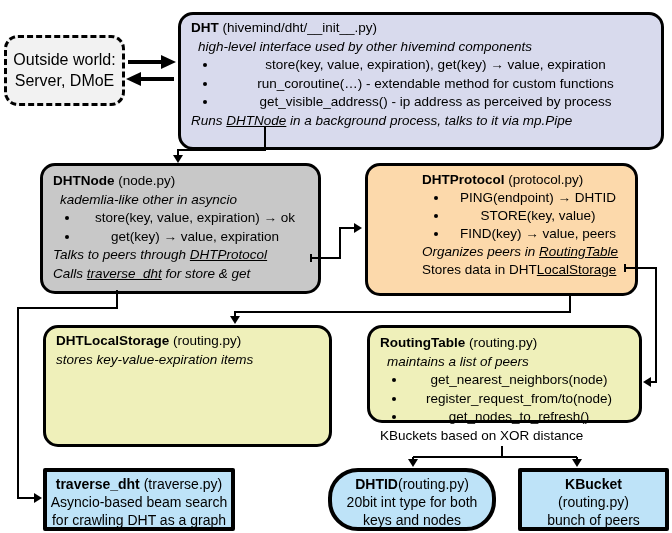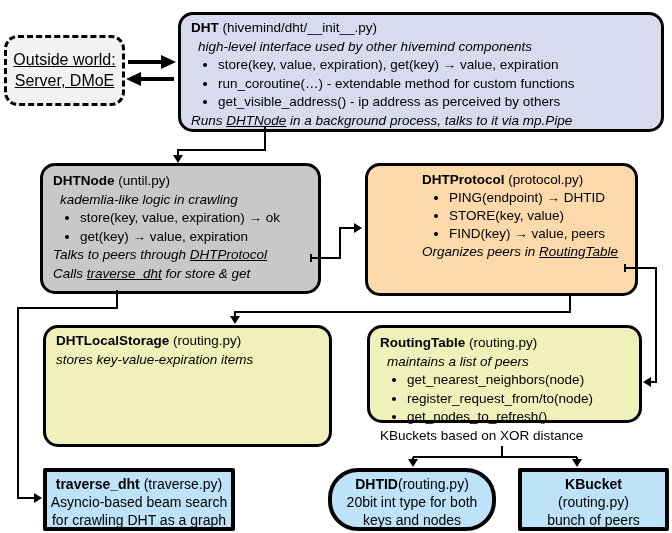--- a/index.html
+++ b/index.html
@@ -10,74 +10,75 @@
   .box{position:absolute;box-sizing:border-box;border:3px solid #000;background:#fff;}
   .round{border-radius:15px;padding:4px 8px 2px 10px;border-width:3px;}
   .sq{border-width:4px;border-radius:2px;text-align:center;padding:3px 2px;}
   .dashed{border:3px dashed #000;border-radius:14px;text-align:center;}
   .line{font-size:13.5px;line-height:18.5px;white-space:nowrap;}
   .b{font-weight:bold;}
   .it{font-style:italic;}
   .u{text-decoration:underline;}
   .tagline{padding-left:7px;}
   ul.bullets{margin:0;padding-left:27px;list-style:disc;}
-  ul.bullets li{font-size:13.5px;line-height:18.5px;white-space:nowrap;}
+  ul.bullets li{font-size:13.5px;line-height:18.5px;white-space:nowrap;text-align:center;}
   .lavender{background:#d8daed;}
   .gray{background:#c8c8c8;}
   .peach{background:#fcd9ab;}
   .yellow{background:#eff0ba;}
   .blue{background:#bee3f8;}
   .lightgray{background:#f2f2f2;}
   .overlay{position:absolute;left:0;top:0;width:672px;height:533px;pointer-events:none;}
-  .outside-text{font-size:16px;line-height:21px;padding-top:11px;text-decoration:underline;}
+  .outside-text{font-size:16px;line-height:21px;padding-top:11px;}
   .sq .line{line-height:18px;font-size:14px;}
   .dhtp .line, .dhtp ul.bullets li{line-height:18px;margin-left:44px;}
 </style>
 </head>
 <body>
 
 <div class="canvas">
 
   <div class="box dashed lightgray" style="left:4px;top:35px;width:121px;height:71px;">
     <div class="outside-text">
       <div>Outside world:</div>
       <div>Server, DMoE</div>
     </div>
   </div>
 
-  <div class="box round lavender" style="left:178px;top:12px;width:486px;height:120px;">
+  <div class="box round lavender" style="left:178px;top:12px;width:486px;height:138px;">
     <div class="line"><span class="b">DHT</span><span> (hivemind/dht/__init__.py)</span></div>
     <div class="line it tagline">high-level interface used by other hivemind components</div>
     <ul class="bullets">
       <li>store(key, value, expiration), get(key) →  value, expiration</li>
       <li>run_coroutine(…) - extendable method for custom functions</li>
-      <li>get_visible_address() - ip address as perceived by others</li>
+      <li>get_visible_address() - ip address as perceived by process</li>
     </ul>
     <div class="line it"><span>Runs </span><span class="u">DHTNode</span><span> in a background process, talks to it via mp.Pipe</span></div>
   </div>
 
   <div class="box round gray" style="left:40px;top:163px;width:281px;height:131px;padding-top:6px;">
-    <div class="line"><span class="b">DHTNode</span><span> (until.py)</span></div>
-    <div class="line it tagline">kademlia-like logic in crawling</div>
+    <div class="line"><span class="b">DHTNode</span><span> (node.py)</span></div>
+    <div class="line it tagline">kademlia-like other in asyncio</div>
     <ul class="bullets">
       <li>store(key, value, expiration) → ok</li>
       <li>get(key) → value, expiration</li>
     </ul>
     <div class="line it"><span>Talks to peers through </span><span class="u">DHTProtocol</span></div>
     <div class="line it"><span>Calls </span><span class="u">traverse_dht</span><span> for store &amp; get</span></div>
   </div>
 
   <div class="box round peach dhtp" style="left:365px;top:163px;width:273px;height:133px;padding-top:5px;">
     <div class="line"><span class="b">DHTProtocol</span><span> (protocol.py)</span></div>
     <ul class="bullets">
       <li>PING(endpoint) → DHTID</li>
       <li>STORE(key, value)</li>
       <li>FIND(key)  →  value, peers</li>
     </ul>
     <div class="line it"><span>Organizes peers in </span><span class="u">RoutingTable</span></div>
+    <div class="line"><span>Stores data in DHT</span><span class="u">LocalStorage</span></div>
   </div>
 
   <div class="box round yellow" style="left:43px;top:325px;width:289px;height:122px;">
     <div class="line"><span class="b">DHTLocalStorage</span><span> (routing.py)</span></div>
     <div class="line it">stores key-value-expiration items</div>
   </div>
 
   <div class="box round yellow" style="left:367px;top:325px;width:275px;height:98px;padding-top:6px;">
     <div class="line"><span class="b">RoutingTable</span><span> (routing.py)</span></div>
     <div class="line it tagline">maintains a list of peers</div>

